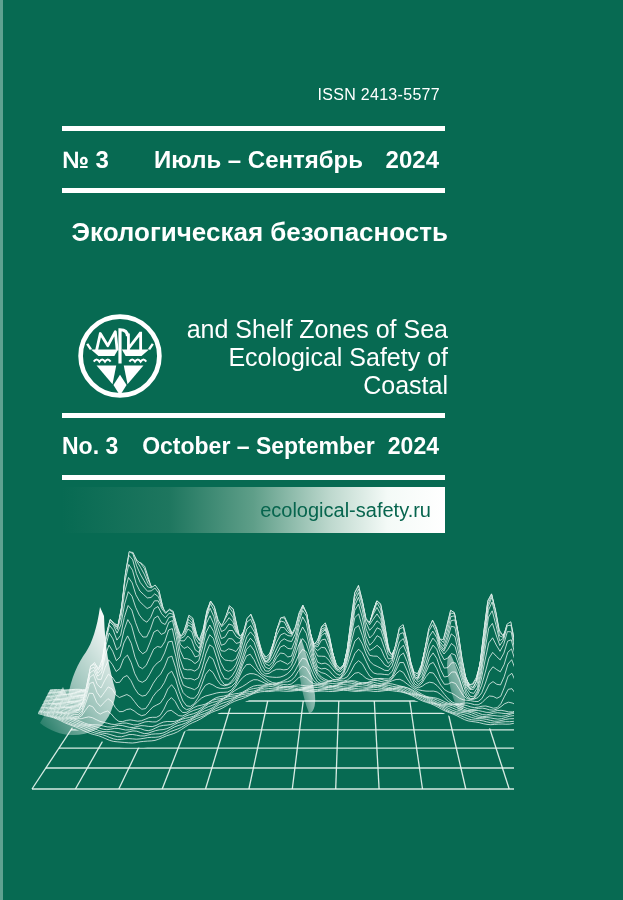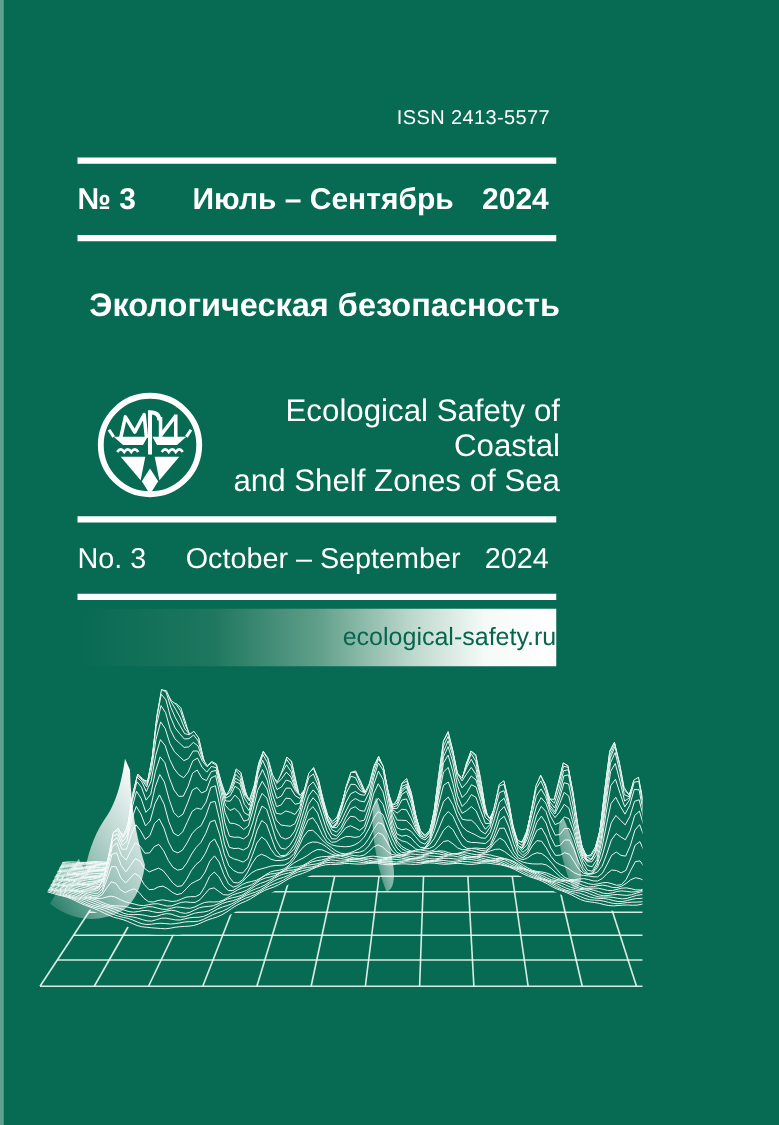--- a/index.html
+++ b/index.html
@@ -17,42 +17,43 @@
   }
   .rule{position:absolute;left:62px;right:69px;height:5px;background:#fff;}
   .rule1{top:126px;} .rule2{top:188px;} .rule3{top:413px;} .rule4{top:475px;}
   .issue-row{
     position:absolute;left:62px;right:75px;display:flex;align-items:center;
     justify-content:space-between;color:#fff;
   }
   .issue-row .mid{position:absolute;left:16px;right:0;text-align:center;}
   .issue-row span{position:relative;z-index:1;}
   .row-ru{top:144px;height:32px;font-size:24px;font-weight:bold;}
-  .row-en{top:430px;height:32px;font-size:23px;font-weight:normal;}
+  .row-en{top:430px;height:32px;font-size:23px;font-weight:bold;}
   .title-ru{
-    position:absolute;top:231px;left:40px;right:66px;text-align:right;
+    position:absolute;top:219px;left:40px;right:66px;text-align:right;
     color:#fff;font-size:26px;line-height:27px;font-weight:bold;
   }
   .title-en{
     position:absolute;top:315px;left:170px;right:66px;text-align:right;
     color:#fff;font-size:25px;line-height:28px;font-weight:normal;
   }
   .logo{position:absolute;top:311px;left:75px;width:90px;height:90px;}
   .urlbar{
     position:absolute;top:487px;left:62px;right:69px;height:46px;
     background:linear-gradient(90deg,
       rgba(7,106,82,0) 0%,
       rgba(58,133,110,.45) 28%,
       rgba(124,176,155,.75) 50%,
       rgba(199,222,212,.95) 70%,
       #f4faf7 85%, #ffffff 100%);
     display:flex;align-items:center;justify-content:flex-end;
   }
   .urlbar a{
     color:var(--accent_dark,#07654e);font-size:20px;text-decoration:none;
+    padding-right:14px;
   }
   .art{position:absolute;left:0;top:0;width:623px;height:900px;display:block;}
 </style>
 </head>
 <body>
 
 <div class="page">
 
   <svg id="art" class="art" viewBox="0 0 623 900">
     <defs>
@@ -197,22 +198,22 @@
 
     <path d="M20,54 q3,-4.5 6,0 q3,-4.5 6,0 q3,-4.5 6,0" fill="none" stroke="#ffffff" stroke-width="2.2"></path>
     <path d="M58,54 q3,-4.5 6,0 q3,-4.5 6,0 q3,-4.5 6,0" fill="none" stroke="#ffffff" stroke-width="2.2"></path>
 
     <path d="M23,58 L44,58 L40,78 Z" fill="#ffffff"></path>
     <path d="M52,58 L73,58 L56,78 Z" fill="#ffffff"></path>
     <path d="M48,68 L55,79 L48,90 L41,79 Z" fill="#ffffff"></path>
   </svg>
 
   <div class="title-en">
+    <div>and Shelf Zones of Sea</div>
     <div>Ecological Safety of Coastal</div>
-    <div>and Shelf Zones of Sea</div>
   </div>
 
   <div class="rule rule3"></div>
 
   <div class="issue-row row-en">
     <span>No. 3</span>
     <span class="mid">October – September</span>
     <span>2024</span>
   </div>
 

